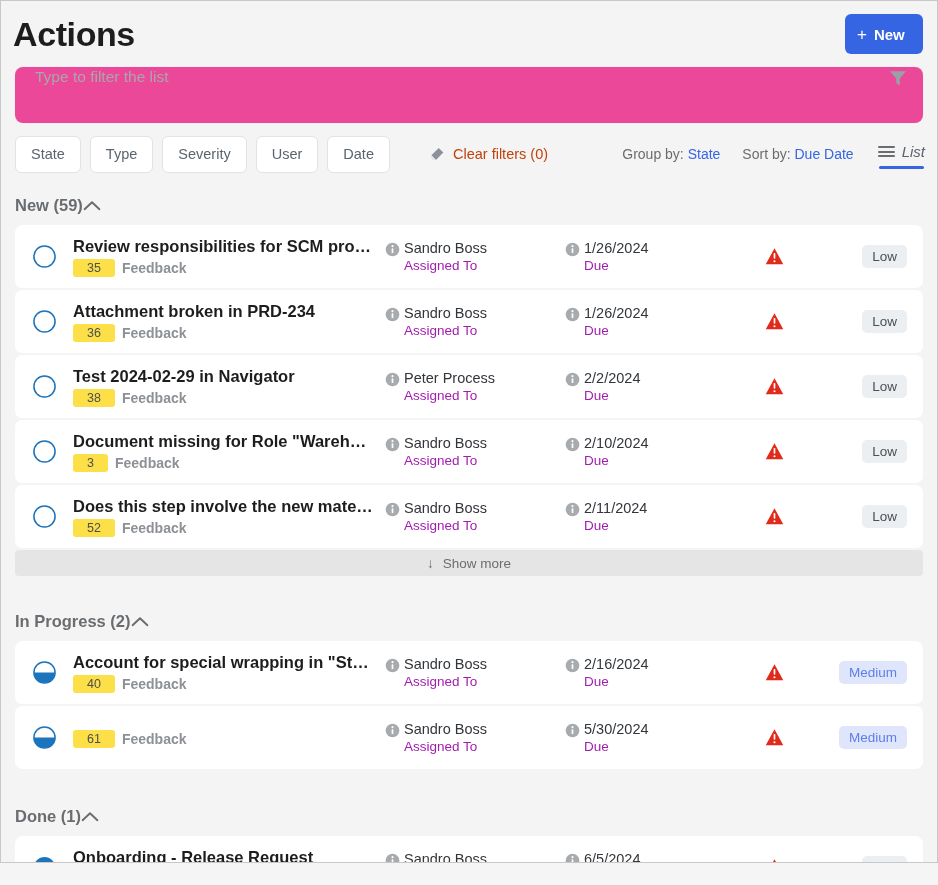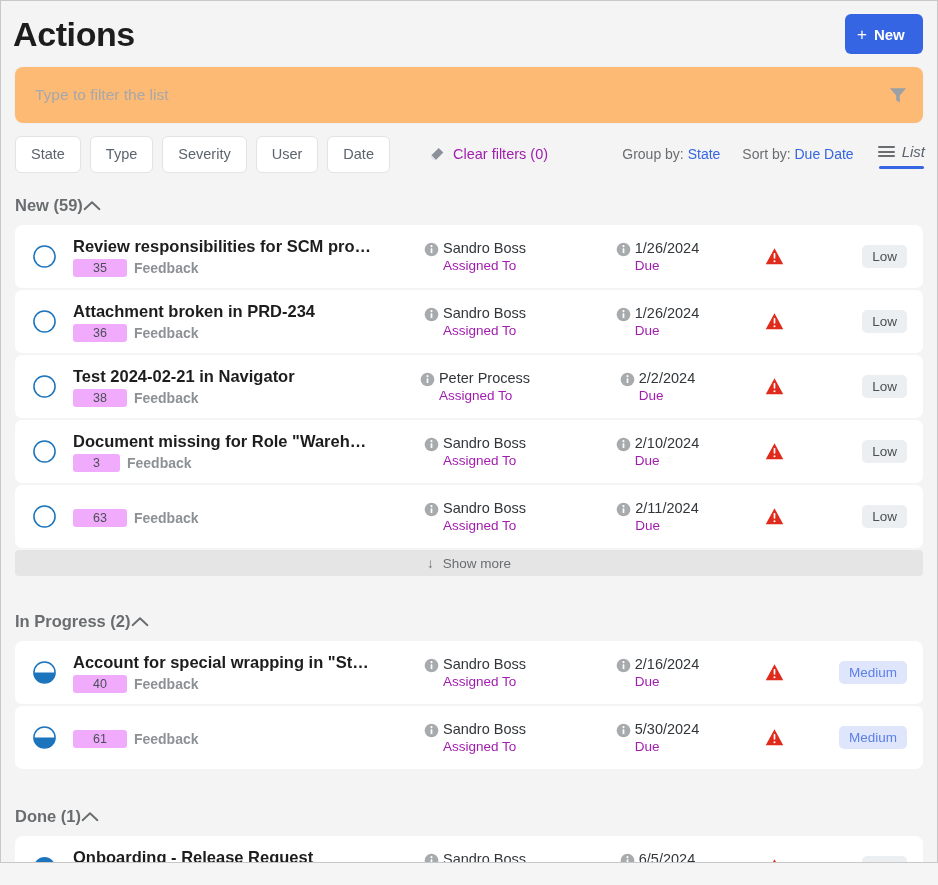--- a/index.html
+++ b/index.html
@@ -54,25 +54,25 @@
   .new-btn .plus {
     font-size: 17px;
     font-weight: normal;
     line-height: 1;
     display: inline-block;
   }
 
   
   .searchbar-wrap { padding: 0 14px; }
   .searchbar {
-    background: #fdba74;
+    background: #ec4899;
     border-radius: 8px;
     height: 56px;
     display: flex;
-    align-items: center;
+    align-items: flex-start;
     padding: 0 14px 0 18px;
     box-shadow: 0 0 0 1px rgba(0,0,0,0.015);
   }
   .searchbar input {
     flex: 1;
     border: none;
     outline: none;
     background: transparent;
     font-size: 15.5px;
     color: #32363a;
@@ -103,21 +103,21 @@
     cursor: pointer;
     font-family: "Liberation Sans", sans-serif;
     white-space: nowrap;
   }
   .clear-filters {
     display: flex;
     align-items: center;
     gap: 8px;
     margin-left: 22px;
     font-size: 14.5px;
-    color: #a21caf;
+    color: #c2410c;
     cursor: pointer;
     white-space: nowrap;
   }
   .eraser-icon { width: 17px; height: 17px; display: block; }
   .toolbar-right {
     margin-left: auto;
     display: flex;
     align-items: center;
     gap: 22px;
   }
@@ -198,30 +198,30 @@
     line-height: 20px;
   }
   .item-sub {
     margin-top: 3px;
     display: flex;
     align-items: center;
     gap: 7px;
     line-height: 16px;
   }
   .id-badge {
-    background: #f0abfc;
+    background: #fde047;
     color: #4a4f55;
     border-radius: 3px;
     font-size: 12.5px;
-    padding: 1px 20px;
+    padding: 1px 14px;
     font-weight: normal;
   }
   .sub-label { font-size: 14px; color: #8d9195; font-weight: bold; }
 
-  .kv-cell { display: flex; align-items: flex-start; gap: 4px; justify-content: center; }
+  .kv-cell { display: flex; align-items: flex-start; gap: 4px; }
   .kv-cell.assigned { width: 180px; flex: 0 0 180px; }
   .kv-cell.due { width: 185px; flex: 0 0 185px; }
   .info-icon { width: 15px; height: 15px; margin-top: 2px; flex: 0 0 15px; display: block; }
   .kv-text { display: flex; flex-direction: column; }
   .kv-value { font-size: 14.5px; color: #32363a; line-height: 17px; white-space: nowrap; }
   .kv-label { font-size: 13.5px; color: #a21caf; line-height: 16px; margin-top: 1px; }
 
   .alert-cell {
     flex: 1 1 auto;
     display: flex;
@@ -438,21 +438,21 @@
             <span class="sev-badge sev-low">Low</span>
           </div>
         </div>
         <div class="card">
           <div class="status-cell">
             <svg class="status-icon" viewBox="0 0 26 26">
               <circle cx="13" cy="13" r="11" fill="#fff" stroke="#1b74bc" stroke-width="1.6"></circle>
             </svg>
           </div>
           <div class="title-cell">
-            <div class="item-title">Test 2024-02-21 in Navigator</div>
+            <div class="item-title">Test 2024-02-29 in Navigator</div>
             <div class="item-sub">
               <span class="id-badge">38</span>
               <span class="sub-label">Feedback</span>
             </div>
           </div>
           <div class="kv-cell assigned">
             <span>
               <svg class="info-icon" viewBox="0 0 16 16">
                 <circle cx="8" cy="8" r="7.3" fill="#a8abae"></circle>
                 <rect x="7.1" y="6.6" width="1.8" height="5.2" rx="0.7" fill="#fff"></rect>
@@ -542,22 +542,23 @@
             <span class="sev-badge sev-low">Low</span>
           </div>
         </div>
         <div class="card">
           <div class="status-cell">
             <svg class="status-icon" viewBox="0 0 26 26">
               <circle cx="13" cy="13" r="11" fill="#fff" stroke="#1b74bc" stroke-width="1.6"></circle>
             </svg>
           </div>
           <div class="title-cell">
+            <div class="item-title">Does this step involve the new mate…</div>
             <div class="item-sub">
-              <span class="id-badge">63</span>
+              <span class="id-badge">52</span>
               <span class="sub-label">Feedback</span>
             </div>
           </div>
           <div class="kv-cell assigned">
             <span>
               <svg class="info-icon" viewBox="0 0 16 16">
                 <circle cx="8" cy="8" r="7.3" fill="#a8abae"></circle>
                 <rect x="7.1" y="6.6" width="1.8" height="5.2" rx="0.7" fill="#fff"></rect>
                 <circle cx="8" cy="4.4" r="1.1" fill="#fff"></circle>
               </svg>

